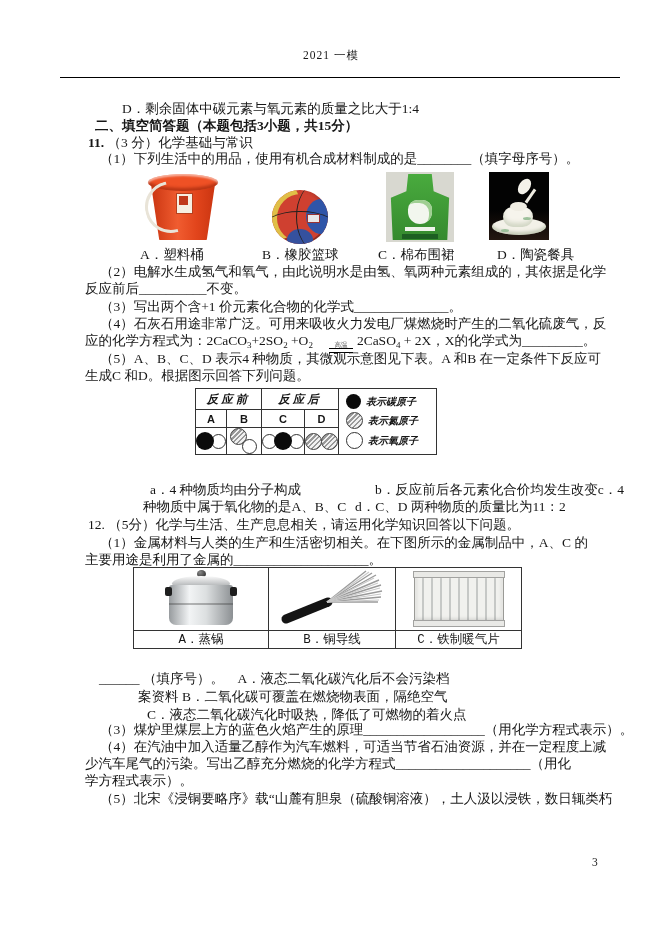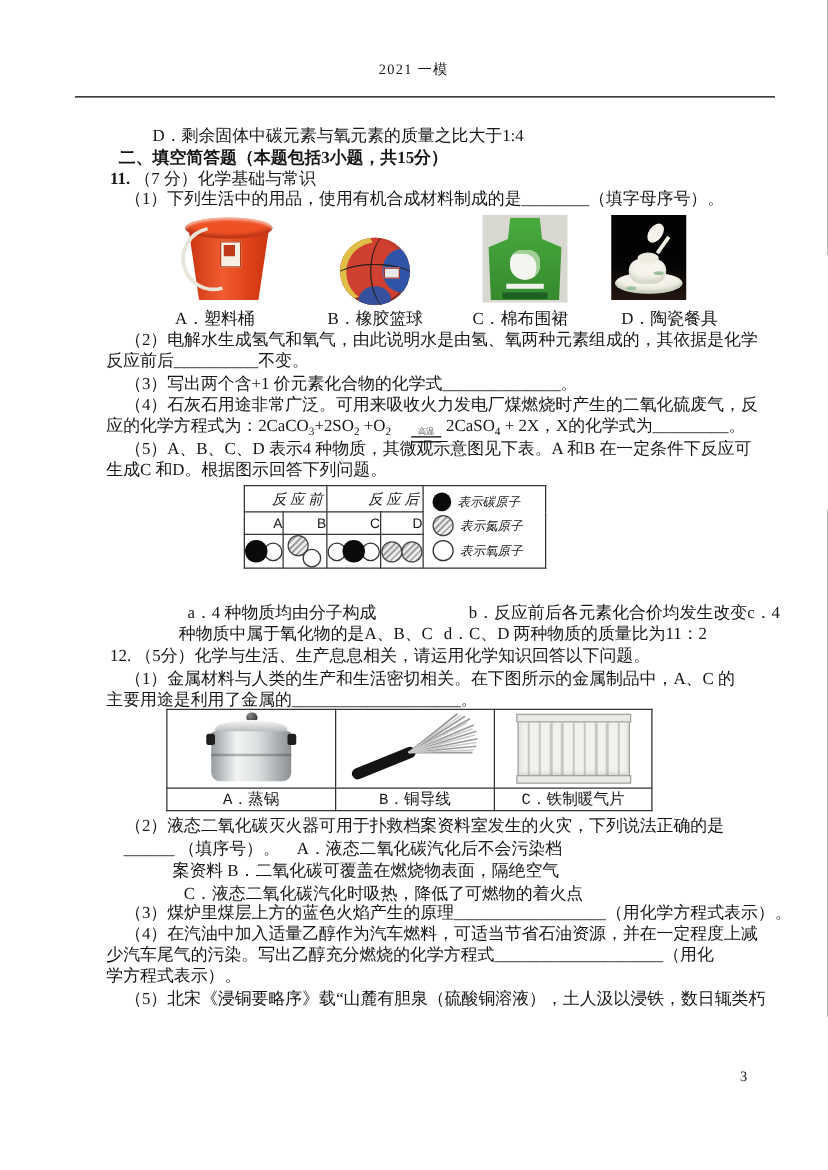--- a/index.html
+++ b/index.html
@@ -50,21 +50,21 @@
     border-radius:14px 14px 15px 15px;box-shadow:inset 0 -4px 4px rgba(130,150,110,.3);}
   .dish .bowl2{position:absolute;left:21px;bottom:29px;width:17px;height:9px;background:#efece2;border-radius:50%;}
   .dish .spoon{position:absolute;left:30px;top:6px;width:11px;height:17px;background:#f4f2ea;border-radius:50%;
     transform:rotate(35deg);}
   .dish .spoonh{position:absolute;left:40px;top:16px;width:3px;height:16px;background:#efece2;transform:rotate(35deg);}
   .dish .fleck1,.dish .fleck2{position:absolute;width:8px;height:3px;background:#9cc09a;border-radius:50%;}
   .dish .fleck1{left:12px;bottom:8px;} .dish .fleck2{left:34px;bottom:20px;}
 
   
   table.rxn{position:absolute;left:195px;top:388px;border-collapse:collapse;font-size:11px;}
-  table.rxn td{border:1px solid #333;text-align:right;padding:0;}
+  table.rxn td{border:1px solid #333;text-align:center;padding:0;font-weight:bold;}
   table.rxn .hcell{width:49px;height:20px;font-style:italic;letter-spacing:3px;font-size:11.5px;}
   table.rxn .lcell{height:17px;font-size:11px;font-family:"Liberation Sans",sans-serif;}
   table.rxn .mcell{height:26px;}
   table.rxn .lg{width:97px;vertical-align:middle;}
   .lg-row{display:flex;align-items:center;gap:5px;padding:1.5px 3px 1.5px 7px;font-size:10px;font-style:italic;}
   .c-black{width:18px;height:18px;border-radius:50%;background:#0b0b0b;display:inline-block;flex:0 0 auto;}
   .c-white{width:13px;height:13px;border-radius:50%;background:#fff;border:1.2px solid #333;display:inline-block;flex:0 0 auto;}
   .c-hatch{width:15px;height:15px;border-radius:50%;border:1px solid #444;display:inline-block;flex:0 0 auto;
     background:repeating-linear-gradient(135deg,#9a9a9a 0 1.5px,#f1f1f1 1.5px 3.5px);}
   .lg-row .c-black,.lg-row .c-white,.lg-row .c-hatch{width:15px;height:15px;}
@@ -109,21 +109,21 @@
 <body>
 
 <div id="page">
 
   <div class="hdr">2021 一模</div>
   <div class="rule"></div>
 
   <div class="ln" style="top:101px;left:122px">D．剩余固体中碳元素与氧元素的质量之比大于1:4</div>
   <div class="ln bold" style="top:118px;left:95px">二、填空简答题（本题包括3小题，共15分）</div>
 
-  <div class="ln" style="top:135px;left:88px"><span class="bold">11.</span> <span>（7 分）化学基础与常识</span></div>
+  <div class="ln" style="top:135px;left:88px"><span class="bold">11.</span> <span>（3 分）化学基础与常识</span></div>
   <div class="ln" style="top:151px;left:100px">（1）下列生活中的用品，使用有机合成材料制成的是________（填字母序号）。</div>
 
   <div class="fig" style="left:145px;top:169px;width:76px;height:73px">
     <div class="bucket-body"></div>
     <div class="bucket-rim"></div>
     <div class="bucket-handle"></div>
     <div class="bucket-sticker">
         <i></i>
       </div>
   </div>
@@ -280,21 +280,20 @@
       </td>
     </tr>
     <tr>
       <td class="ccell">A．蒸锅</td>
       <td class="ccell">B．铜导线</td>
       <td class="ccell">C．铁制暖气片</td>
     </tr>
   </tbody>
     </table>
 
-  <div class="ln" style="top:653px;left:100px">（2）液态二氧化碳灭火器可用于扑救档案资料室发生的火灾，下列说法正确的是</div>
   <div class="ln" style="top:671px;left:99px">______ （填序号）。　A．液态二氧化碳汽化后不会污染档</div>
   <div class="ln" style="top:689px;left:138px">案资料 B．二氧化碳可覆盖在燃烧物表面，隔绝空气</div>
   <div class="ln" style="top:707px;left:147px">C．液态二氧化碳汽化时吸热，降低了可燃物的着火点</div>
   <div class="ln" style="top:722px;left:100px">（3）煤炉里煤层上方的蓝色火焰产生的原理__________________（用化学方程式表示）。</div>
   <div class="ln" style="top:739px;left:100px">（4）在汽油中加入适量乙醇作为汽车燃料，可适当节省石油资源，并在一定程度上减</div>
   <div class="ln" style="top:756px;left:85px">少汽车尾气的污染。写出乙醇充分燃烧的化学方程式____________________（用化</div>
   <div class="ln" style="top:773px;left:85px">学方程式表示）。</div>
   <div class="ln" style="top:791px;left:100px">（5）北宋《浸铜要略序》载“山麓有胆泉（硫酸铜溶液），土人汲以浸铁，数日辄类朽</div>
 
   <div class="pagenum">3</div>

